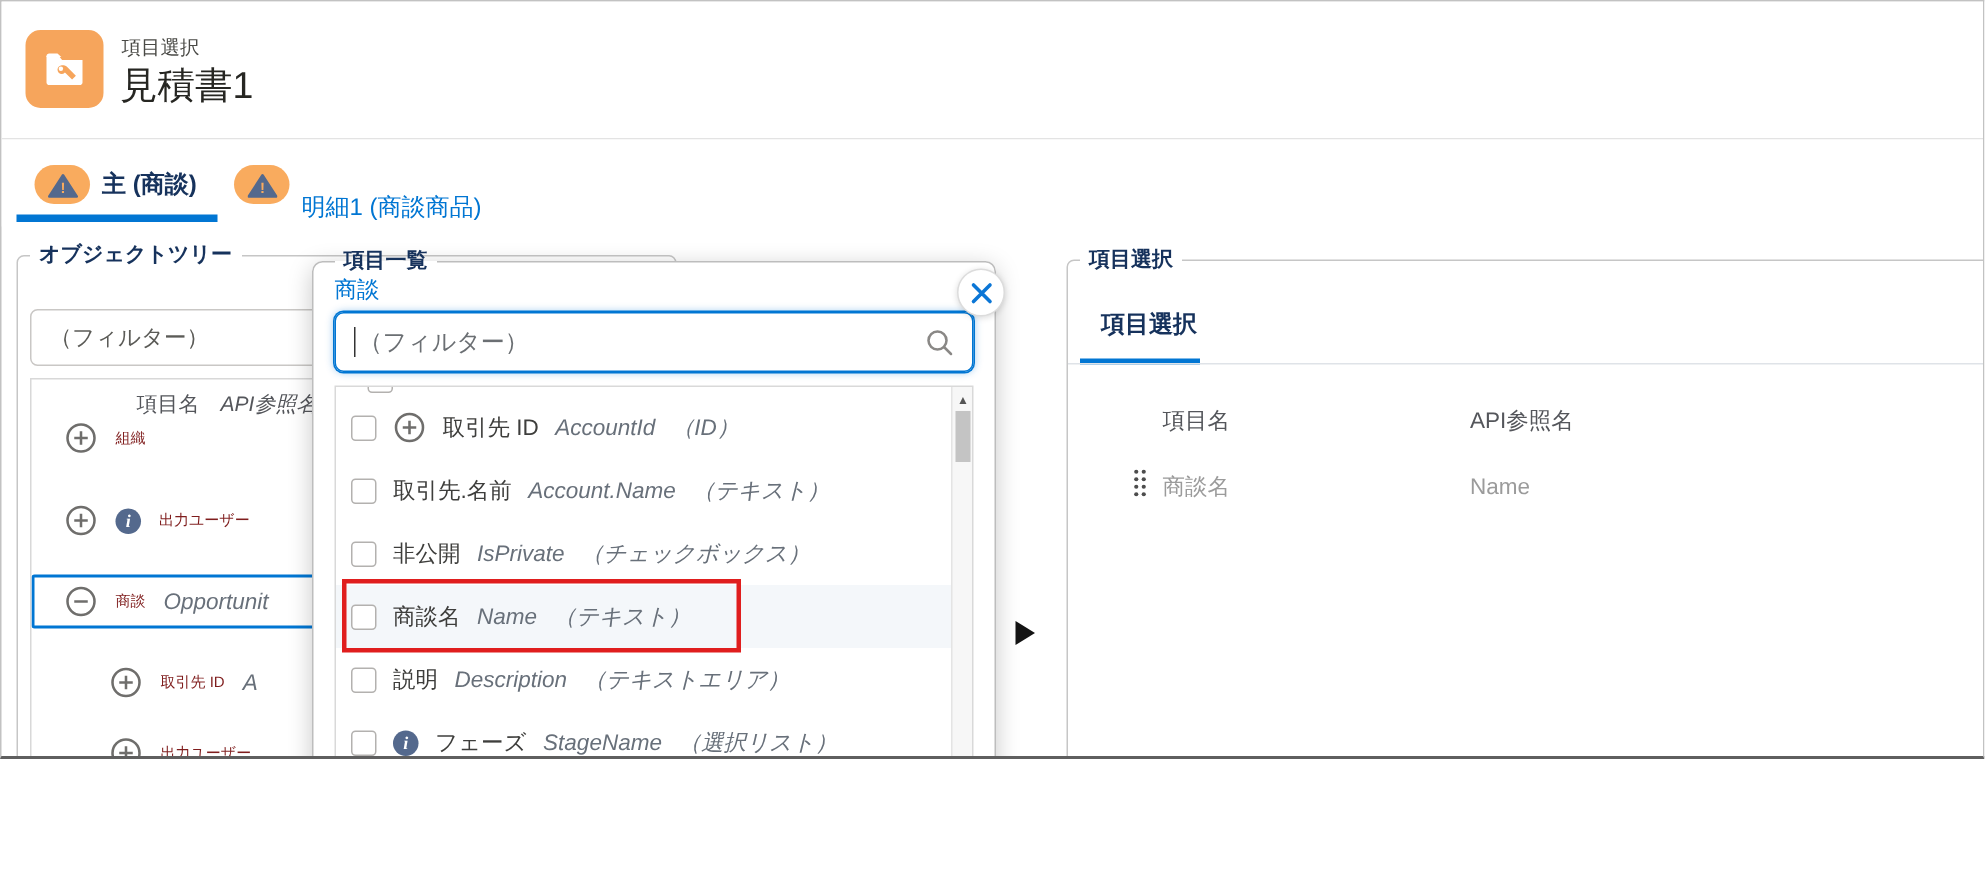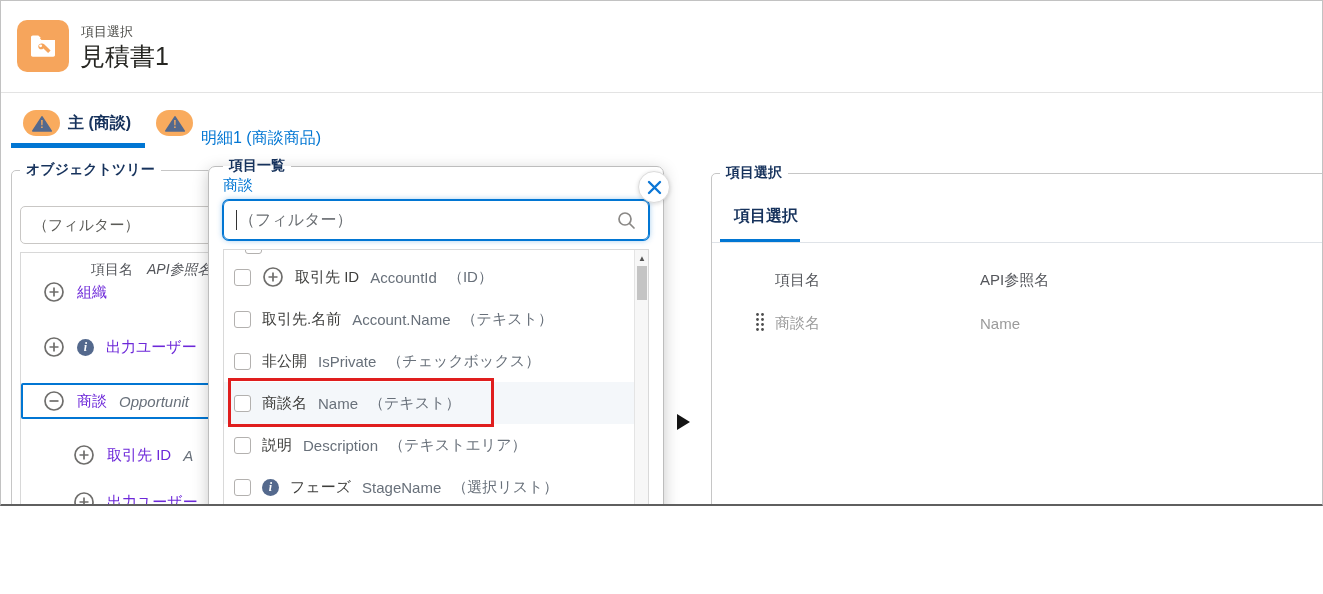--- a/index.html
+++ b/index.html
@@ -19,43 +19,43 @@
   .tab { position:absolute; top:14px; height:32px; display:flex; align-items:center; gap:8px; cursor:pointer; }
   .tab1 { left:22px; } .tab2 { left:155px; }
   .warn-pill { width:37px; height:26px; border-radius:13px; background:#f9ab5e; display:flex; align-items:center; justify-content:center; }
   .tab-label-active { font-size:16px; font-weight:bold; color:#16325c; }
   .tab-label { font-size:16px; color:#0176d3;margin-top:30px; }
   .tab-underline { position:absolute; left:10px; top:50px; width:134px; height:5px; background:#0176d3; }
   
   fieldset { position:absolute; background:#fff; border:1px solid #c6c6c6; border-radius:5px; }
   legend { font-size:14px; font-weight:bold; color:#16325c; padding:0 6px; white-space:nowrap; }
   .fs-left  { left:10px;  top:160px; width:440px; height:371px; padding:0 8px; z-index:1; }
-  .fs-modal { left:207px; top:156px; width:456px; height:380px; padding:0 14px; z-index:5; border-color:#bdbdbd; box-shadow:0 4px 16px rgba(0,0,0,.22); border-radius:7px; }
+  .fs-modal { left:207px; top:164px; width:456px; height:380px; padding:0 14px; z-index:5; border-color:#bdbdbd; box-shadow:0 4px 16px rgba(0,0,0,.22); border-radius:7px; }
   .fs-right { left:710px; top:163px; width:660px; height:368px; padding:0 0; z-index:1; }
   
   .lp-filter { margin-top:27px; height:38px; border:1px solid #c9c7c5; border-radius:5px; background:#fff; display:flex; align-items:center; padding:0 12px; font-size:15px; color:#5b5b57; }
   .tree-box { position:relative; margin-top:8px; height:275px; border:1px solid #d8d8d8; overflow:hidden; }
   .tree-head { position:absolute; top:8px; left:70px; font-size:14px; color:#54565b; }
   .tree-head .api { font-style:italic; margin-left:14px; }
   .trow { position:absolute; left:0; right:0; height:36px; display:flex; align-items:center; gap:12px; }
-  .trow .lbl { font-size:15px; color:#6d28d9; }
+  .trow .lbl { font-size:10px; color:#7f1d1d; }
   .trow .api { font-size:15px; font-style:italic; color:#68707a; }
   .trow-selected { border:2px solid #0176d3; border-radius:2px; background:#fff; }
   
   .close-btn { position:absolute; left:429px; top:-4px; width:32px; height:32px; border-radius:50%; background:#fff; border:1px solid #dcdcdc; box-shadow:0 1px 4px rgba(0,0,0,.15); display:flex; align-items:center; justify-content:center; cursor:pointer; z-index:6; }
   .obj-link { margin-top:1px; font-size:15px; color:#0176d3; cursor:pointer; width:max-content; }
   .m-filter { position:relative; margin-top:5px; height:40px; border:1px solid #0176d3; border-radius:6px; box-shadow:0 0 0 1px #0176d3, 0 0 6px rgba(1,118,211,.45); display:flex; align-items:center; padding:0 40px 0 12px; }
   .caret { width:1px; height:20px; background:#333; margin-right:2px; }
   .m-filter .ph { font-size:16px; color:#6b6f73; }
   .m-search { position:absolute; right:12px; top:10px; }
   .list-box { position:relative; margin-top:9px; height:274px; border:1px solid #d9d9d9; overflow:hidden; background:#fff; }
   .rows { position:absolute; left:0; top:0; right:14px; }
   .mrow { position:relative; height:42px; display:flex; align-items:center; gap:11px; padding-left:10px; }
   .mrow .nm { font-size:15px; color:#3e3e3c; white-space:nowrap; }
-  .mrow .api { font-size:15px; color:#68707a; white-space:nowrap; }
+  .mrow .api { font-size:15px; font-style:italic; color:#68707a; white-space:nowrap; }
   .mrow-hl { background:#f4f7fa; }
   .sliver-cbx { position:absolute; left:21px; top:-13px; }
   .red-box { position:absolute; left:4px; top:128px; width:266px; height:49px; border:3px solid #e01e1e; z-index:3; pointer-events:none; }
   .cbx { width:17px; height:17px; border:1px solid #b3b1af; border-radius:3px; background:#fff; flex:0 0 auto; cursor:pointer; }
   .info-dot { width:17px; height:17px; border-radius:50%; background:#54698d; color:#fff; font:italic bold 12px "Liberation Serif",serif; display:flex; align-items:center; justify-content:center; flex:0 0 auto; }
   
   .sb-track { position:absolute; right:0; top:0; bottom:0; width:14px; background:#f7f7f7; border-left:1px solid #e4e4e4; }
   .sb-up { position:absolute; top:2px; left:0; width:14px; height:13px; display:flex; align-items:center; justify-content:center; font-size:8px; color:#555; cursor:pointer; }
   .sb-thumb { position:absolute; top:16px; left:2px; width:10px; height:34px; background:#c4c4c4; cursor:pointer; }
   

